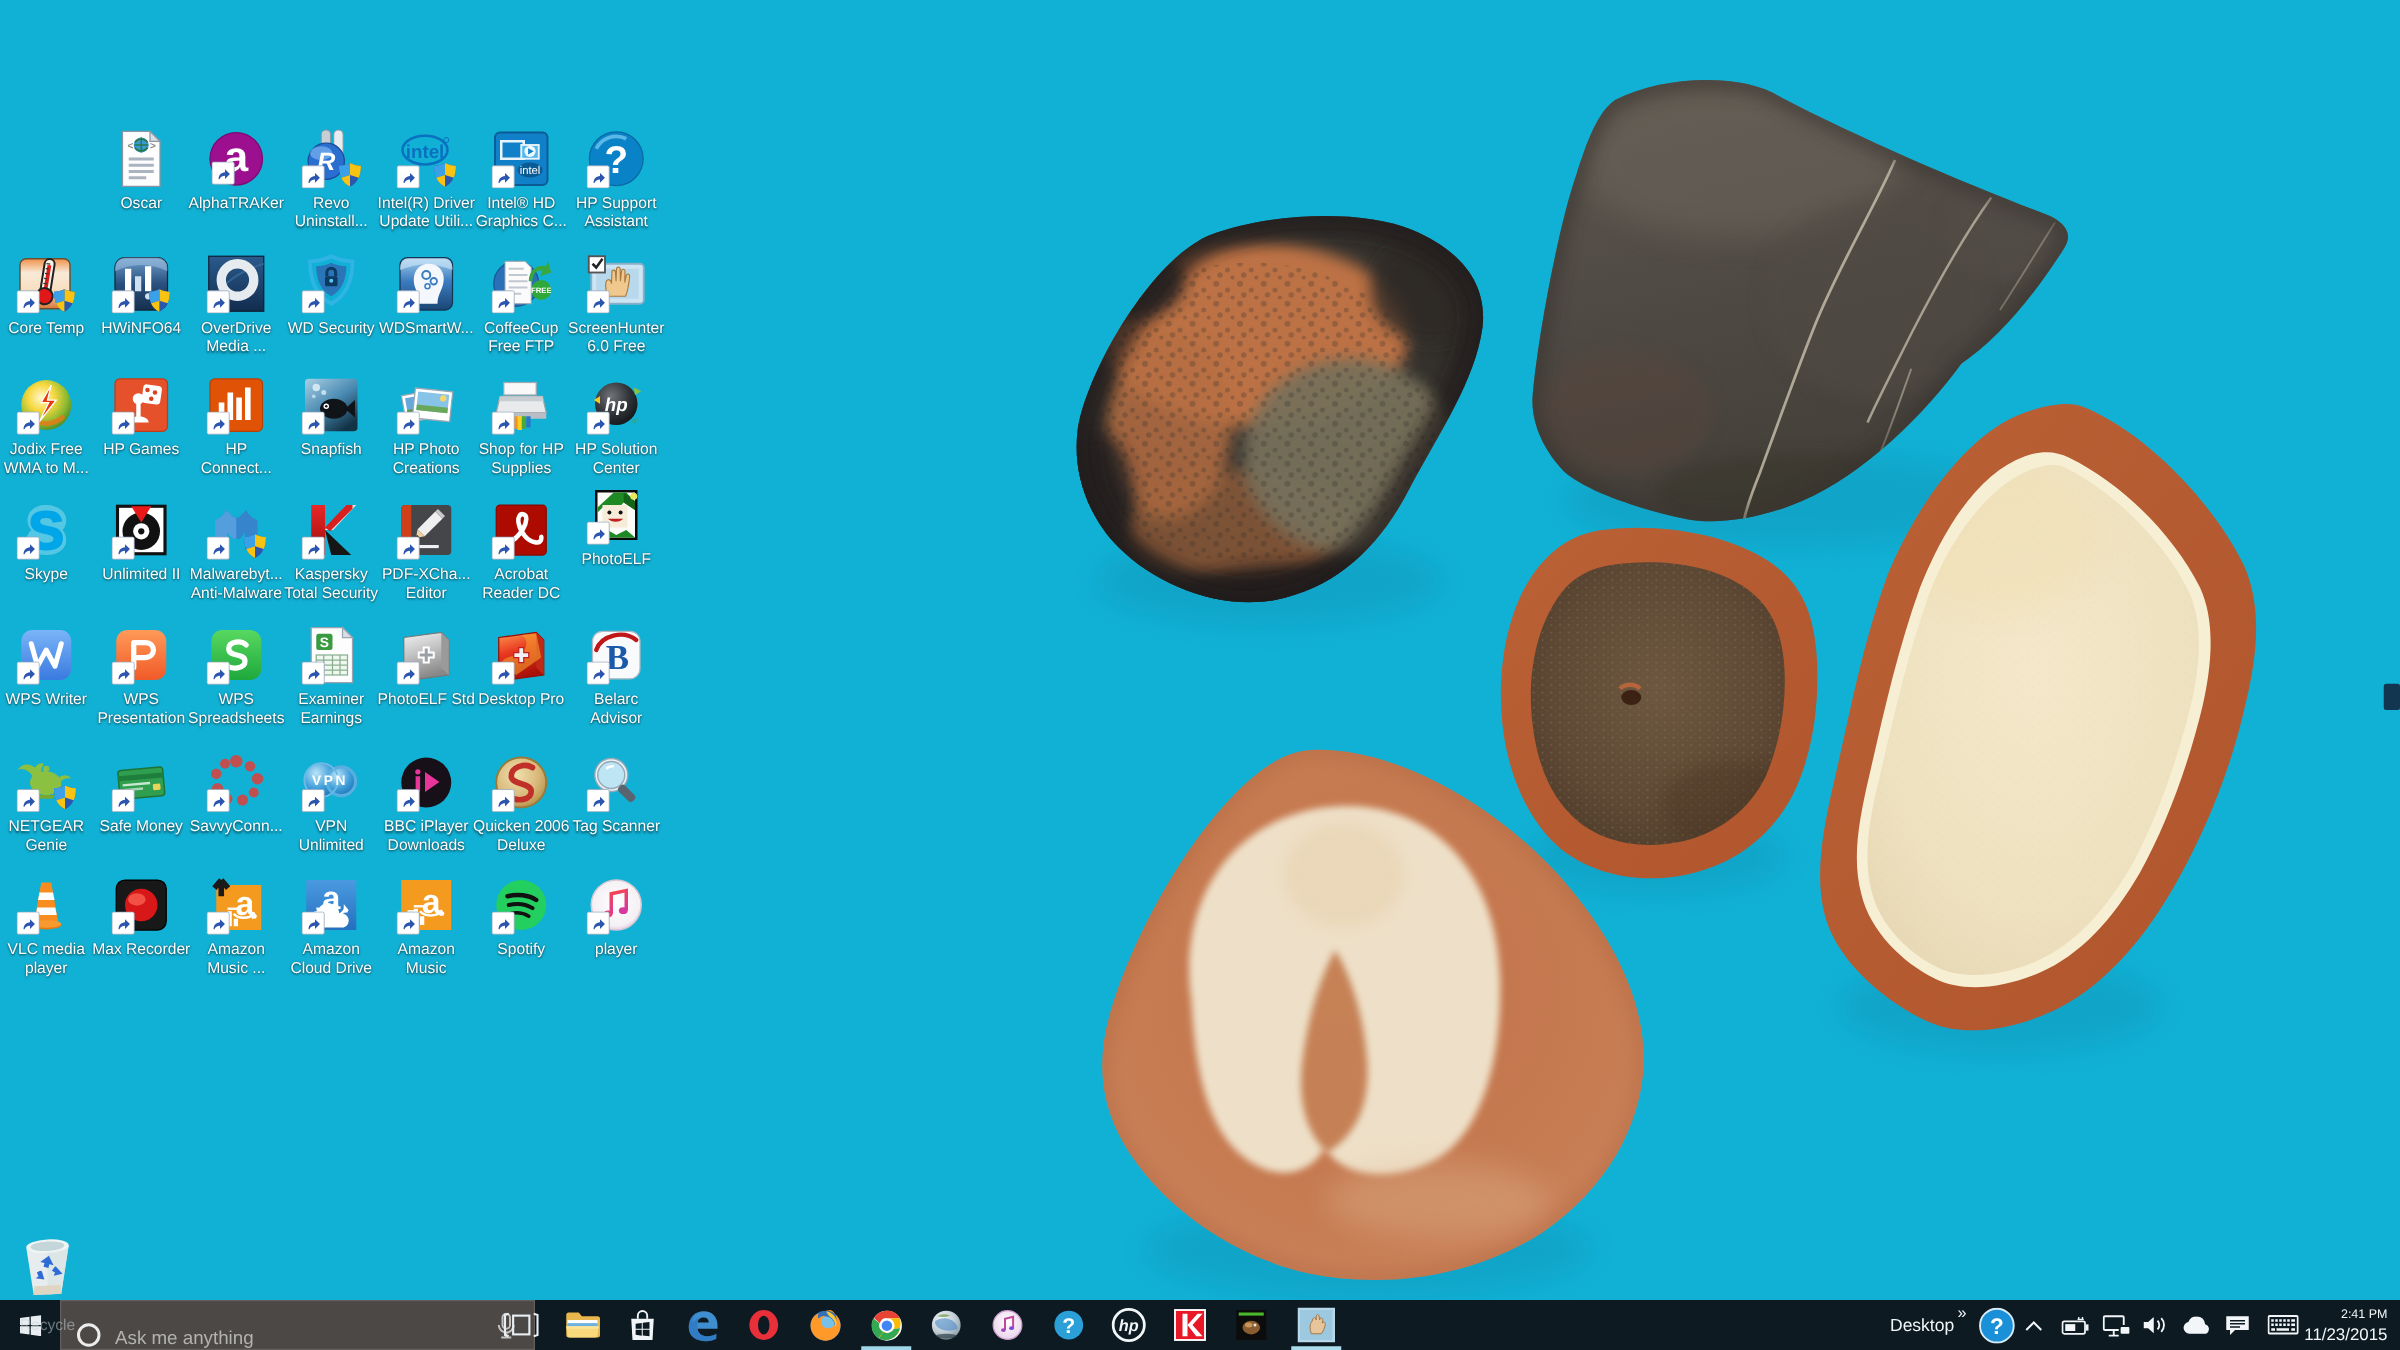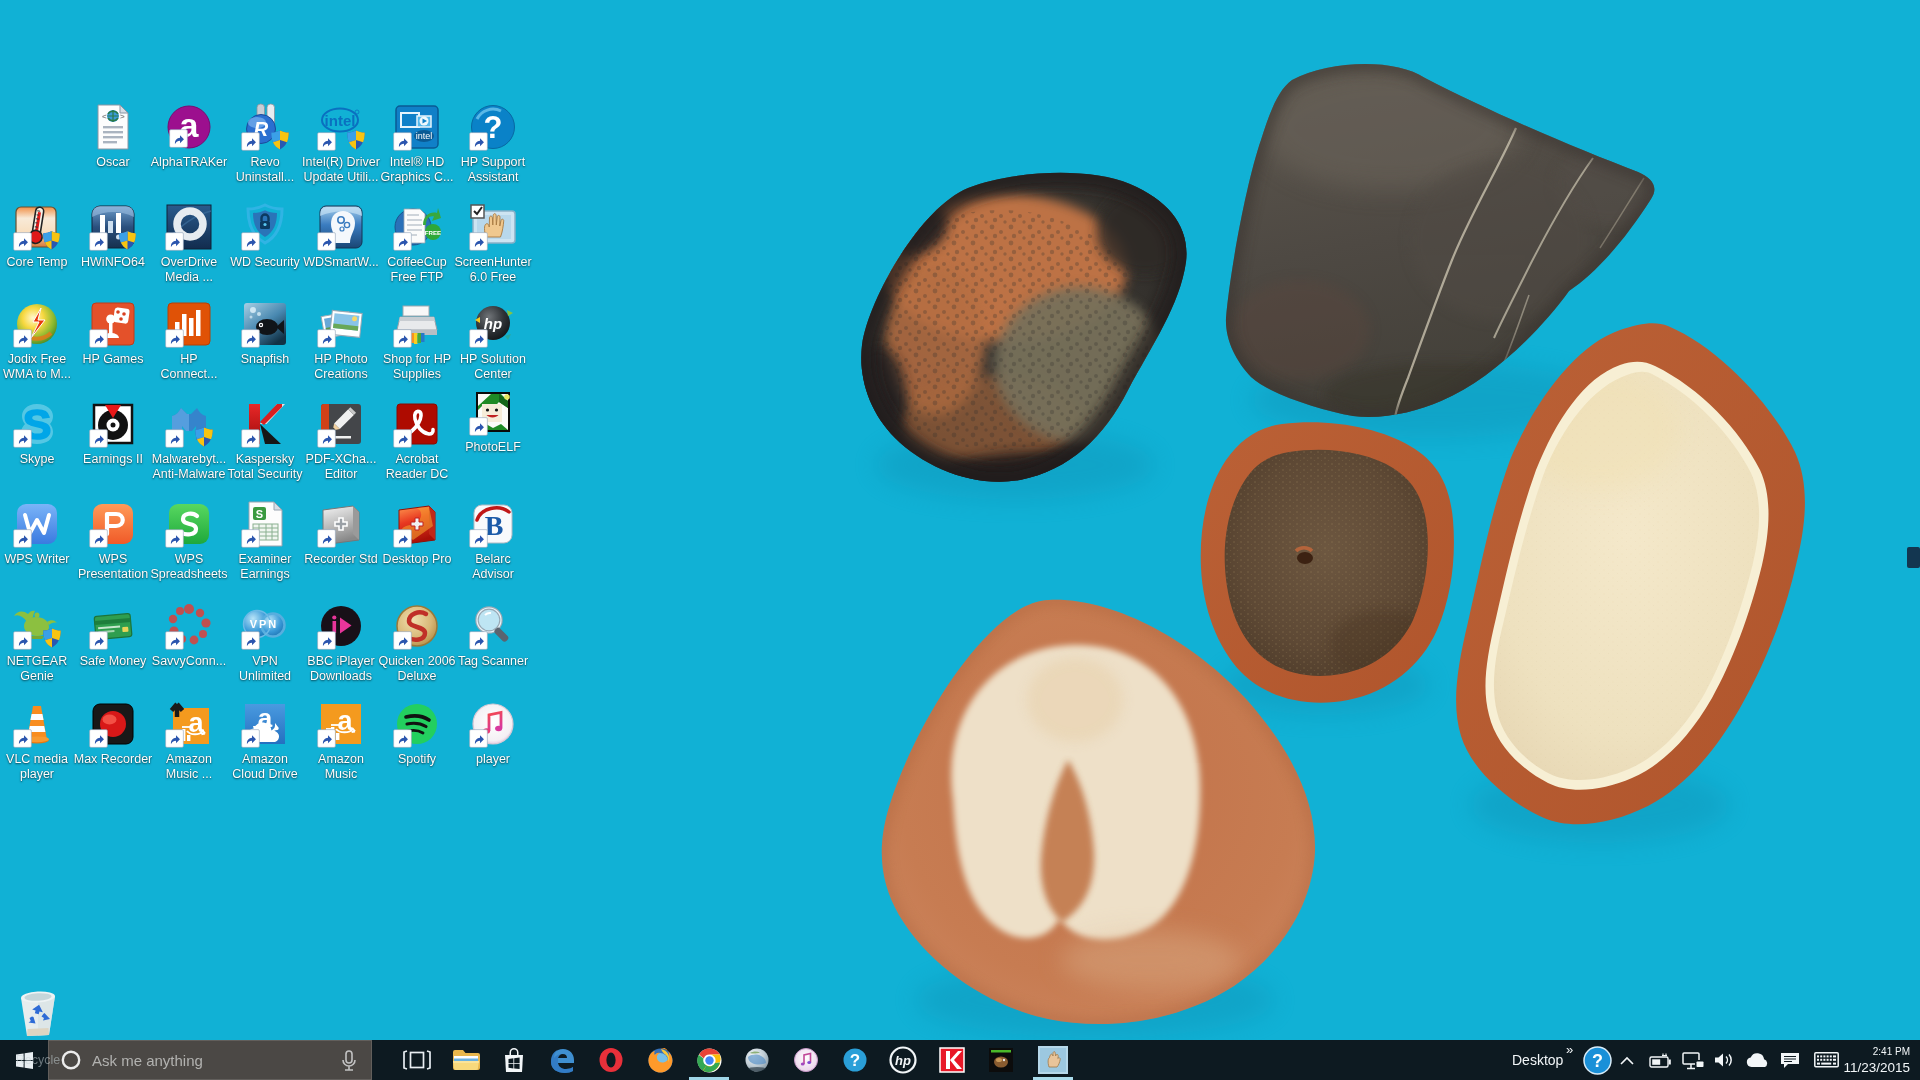--- a/index.html
+++ b/index.html
@@ -541,21 +541,21 @@
         <div class="ic">
     <svg width="48" height="48" viewBox="0 0 48 48">
       <rect x="5" y="5" width="38" height="38" fill="#fff" stroke="#111" stroke-width="2.5"></rect>
       <circle cx="24" cy="25" r="15" fill="#111"></circle>
       <circle cx="24" cy="25" r="6.5" fill="#fff"></circle>
       <circle cx="24" cy="25" r="2.5" fill="#111"></circle>
       <path d="M16,5 L32,5 L24,18 Z" fill="#e81818"></path>
       <use href="#scut" x="0" y="29" width="19" height="19"></use>
     </svg>
   </div>
-        <div class="lbl">Earnings II</div>
+        <div class="lbl">Unlimited II</div>
       </div>
 
   <div class="cell" style="left:144px;top:400px">
         <div class="ic">
     <svg width="48" height="48" viewBox="0 0 48 48">
       <path d="M7,40 L7,16 C11,15 14,12 16,8 L22,14 L26,14 L32,8 C34,12 37,15 41,16 L41,40 L31,40 L31,26 L27,31 L21,31 L17,26 L17,40 Z" fill="#3584cc"></path>
       <path d="M7,16 C11,15 14,12 16,8 L22,14 L24,14 L24,31 L21,31 L17,26 L17,40 L7,40 Z" fill="#5aa2e0" opacity="0.85"></path>
       <use href="#scut" x="0" y="29" width="19" height="19"></use>
       <use href="#shield" x="29" y="27" width="20" height="20"></use>
     </svg>
@@ -699,21 +699,21 @@
         <stop offset="0%" stop-color="#f4f4f4"></stop>
               <stop offset="50%" stop-color="#c0c0c0"></stop>
               <stop offset="100%" stop-color="#888"></stop>
       </linearGradient>
       <path d="M6,10 L36,6 L42,12 L42,40 L12,44 L6,38 Z" fill="url(#nts)" stroke="#777" stroke-width="1"></path>
       <path d="M36,6 L42,12 L42,40 L36,34 Z" fill="#9a9a9a"></path>
       <path d="M17,18 h4 v-4 h4 v4 h4 v4 h-4 v4 h-4 v-4 h-4 Z" fill="#9aa0a6" stroke="#fff" stroke-width="1.6" transform="translate(1,4)"></path>
       <use href="#scut" x="0" y="29" width="19" height="19"></use>
     </svg>
   </div>
-        <div class="lbl">Recorder Std</div>
+        <div class="lbl">PhotoELF Std</div>
       </div>
 
   <div class="cell" style="left:372px;top:500px">
         <div class="ic">
     <svg width="48" height="48" viewBox="0 0 48 48">
       <linearGradient id="ntp" x1="0" y1="0" x2="0.3" y2="1">
         <stop offset="0%" stop-color="#ff9a50"></stop>
               <stop offset="45%" stop-color="#e83820"></stop>
               <stop offset="100%" stop-color="#a81008"></stop>
       </linearGradient>
@@ -985,21 +985,21 @@
   </div>
 
 <div id="taskbar">
 
   <div class="tbi" style="left:0;width:48px">
     <svg width="17" height="17" viewBox="0 0 17 17" fill="#e8eef2">
       <path d="M0,2.4 L7.6,1.4 L7.6,8 L0,8 Z M8.6,1.25 L17,0.1 L17,8 L8.6,8 Z M0,9 L7.6,9 L7.6,15.6 L0,14.6 Z M8.6,9 L17,9 L17,16.9 L8.6,15.75 Z"></path>
     </svg>
   </div>
 
-  <div style="position:absolute;left:48px;top:0;width:324px;height:40px;background:#4b4845;border:1px solid #625f5c;display:flex;align-items:center">
+  <div style="position:absolute;left:48px;top:0;width:380px;height:40px;background:#4b4845;border:1px solid #625f5c;display:flex;align-items:flex-end">
     <svg width="22" height="22" viewBox="0 0 22 22" style="margin-left:11px">
       <circle cx="11" cy="11" r="8.2" fill="none" stroke="#ececec" stroke-width="2.4"></circle>
     </svg>
     <span style="margin-left:10px;font-size:15px;color:#b2b2b0">Ask me anything</span>
     <svg width="16" height="22" viewBox="0 0 16 22" style="position:absolute;right:14px;top:9px">
       <rect x="5" y="1" width="6" height="12" rx="3" fill="none" stroke="#c2c2c2" stroke-width="1.6"></rect>
       <path d="M2,10 a6,6 0 0 0 12,0 M8,16 L8,20 M4,20 L12,20" fill="none" stroke="#c2c2c2" stroke-width="1.6"></path>
     </svg>
   </div>
 

